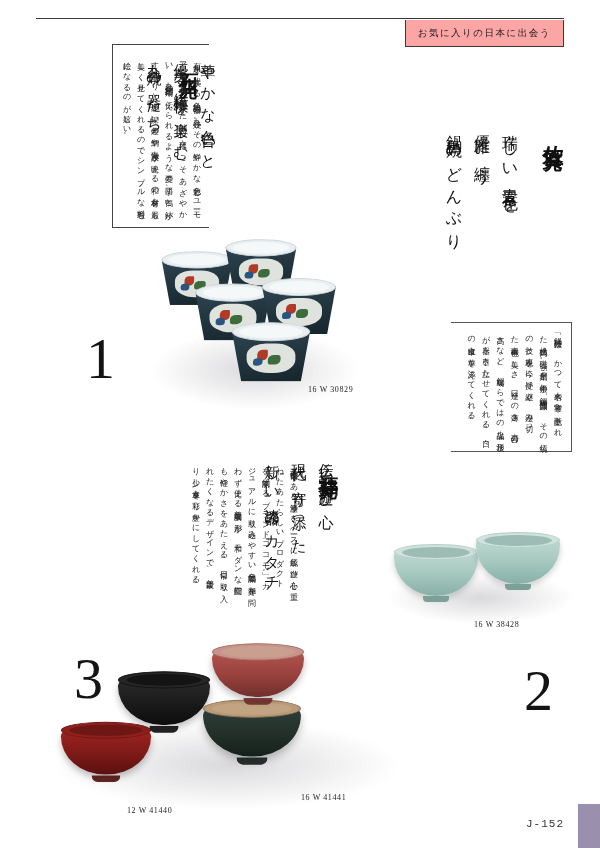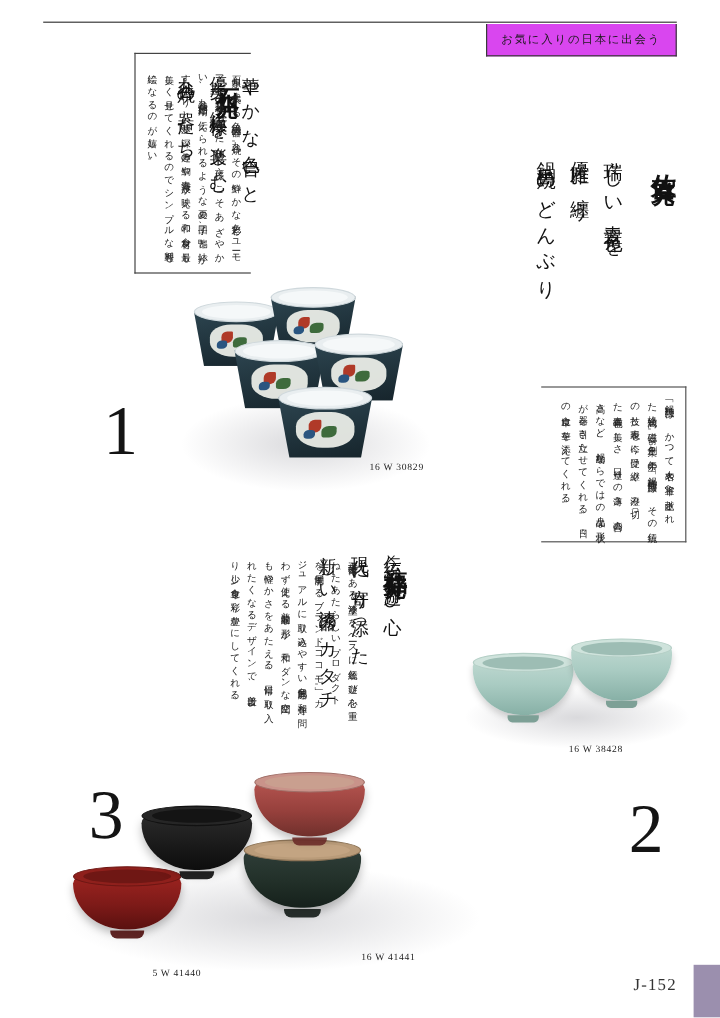--- a/index.html
+++ b/index.html
@@ -35,21 +35,21 @@
   .header-tag {
     position: absolute;
     right: 36px;
     top: 20px;
     border: 1px solid #3a3a3a;
     border-top: none;
     padding: 7px 12px 6px 12px;
     font-size: 9.5px;
     letter-spacing: 1.5px;
     color: #1a1a1a;
-    background: #d946ef;
+    background: #fca5a5;
     white-space: nowrap;
     font-family: Liberation Serif, serif;
   }
 
   
   .vt {
     writing-mode: vertical-rl;
     text-orientation: upright;
     -webkit-writing-mode: vertical-rl;
   }
@@ -198,22 +198,22 @@
     letter-spacing: 1.1px;
     line-height: 1.75;
     color: #222;
   }
 
   
   .folio {
     position: absolute;
     right: 36px;
     bottom: 18px;
-    font-family: Liberation Serif, serif;
-    font-size: 14px;
+    font-family: Liberation Mono, monospace;
+    font-size: 11px;
     letter-spacing: 1px;
     color: #333;
   }
   .folio-bar {
     position: absolute;
     right: 0;
     bottom: 0;
     width: 22px;
     height: 44px;
     background: #9b8fae;
@@ -552,19 +552,19 @@
     </div>
     <div class="lbowl lb-rose lbw-4">
       <div class="lb-body"></div>
         <div class="lb-foot"></div>
       <div class="lb-rim"></div>
         <div class="lb-inner"></div>
     </div>
   </div>
 
   <div class="bignum num3">3</div>
-  <div class="cap cap3">5 W 41440</div>
+  <div class="cap cap3">12 W 41440</div>
   <div class="cap cap4">16 W 41441</div>
 
   <div class="folio">J-152</div>
   <div class="folio-bar"></div>
 
 </div>
 
 </body></html>

